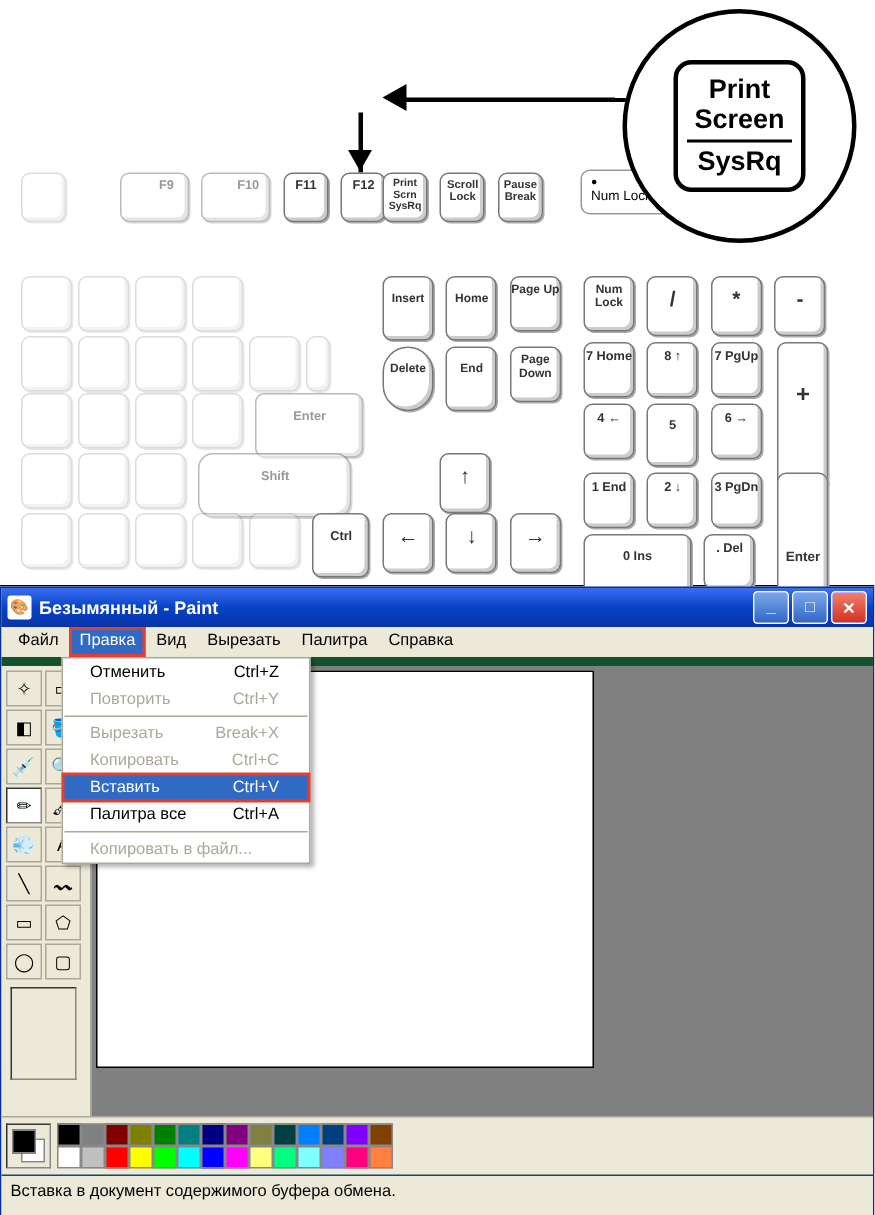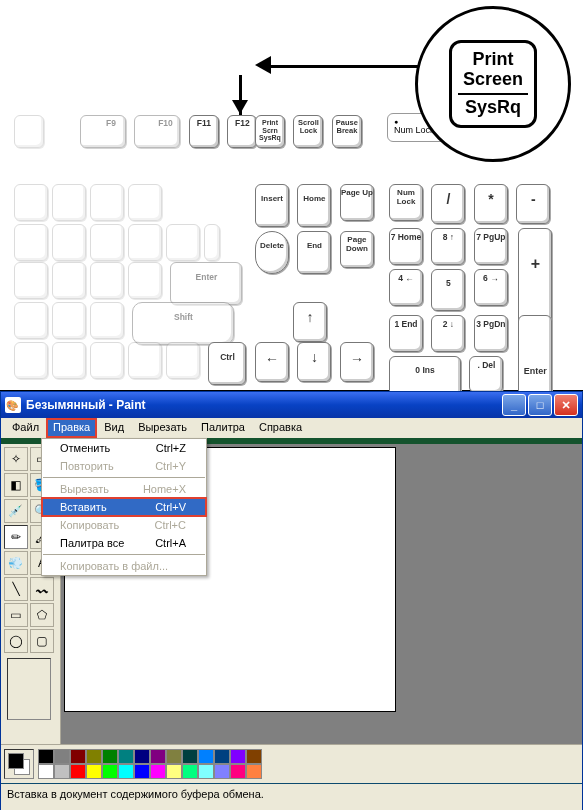--- a/index.html
+++ b/index.html
@@ -189,29 +189,29 @@
         <span>Отменить</span>
         <span>Ctrl+Z</span>
       </div>
     <div class="dd-item disabled">
         <span>Повторить</span>
         <span>Ctrl+Y</span>
       </div>
     <div class="dd-sep"></div>
     <div class="dd-item disabled">
         <span>Вырезать</span>
-        <span>Home+X</span>
+        <span>Break+X</span>
+      </div>
+    <div class="dd-item disabled">
+        <span>Копировать</span>
+        <span>Ctrl+C</span>
       </div>
     <div class="dd-item highlighted">
         <span>Вставить</span>
         <span>Ctrl+V</span>
-      </div>
-    <div class="dd-item disabled">
-        <span>Копировать</span>
-        <span>Ctrl+C</span>
       </div>
     <div class="dd-item">
         <span>Палитра все</span>
         <span>Ctrl+A</span>
       </div>
     <div class="dd-sep"></div>
     <div class="dd-item disabled">
         <span>Копировать в файл...</span>
         <span></span>
       </div>

